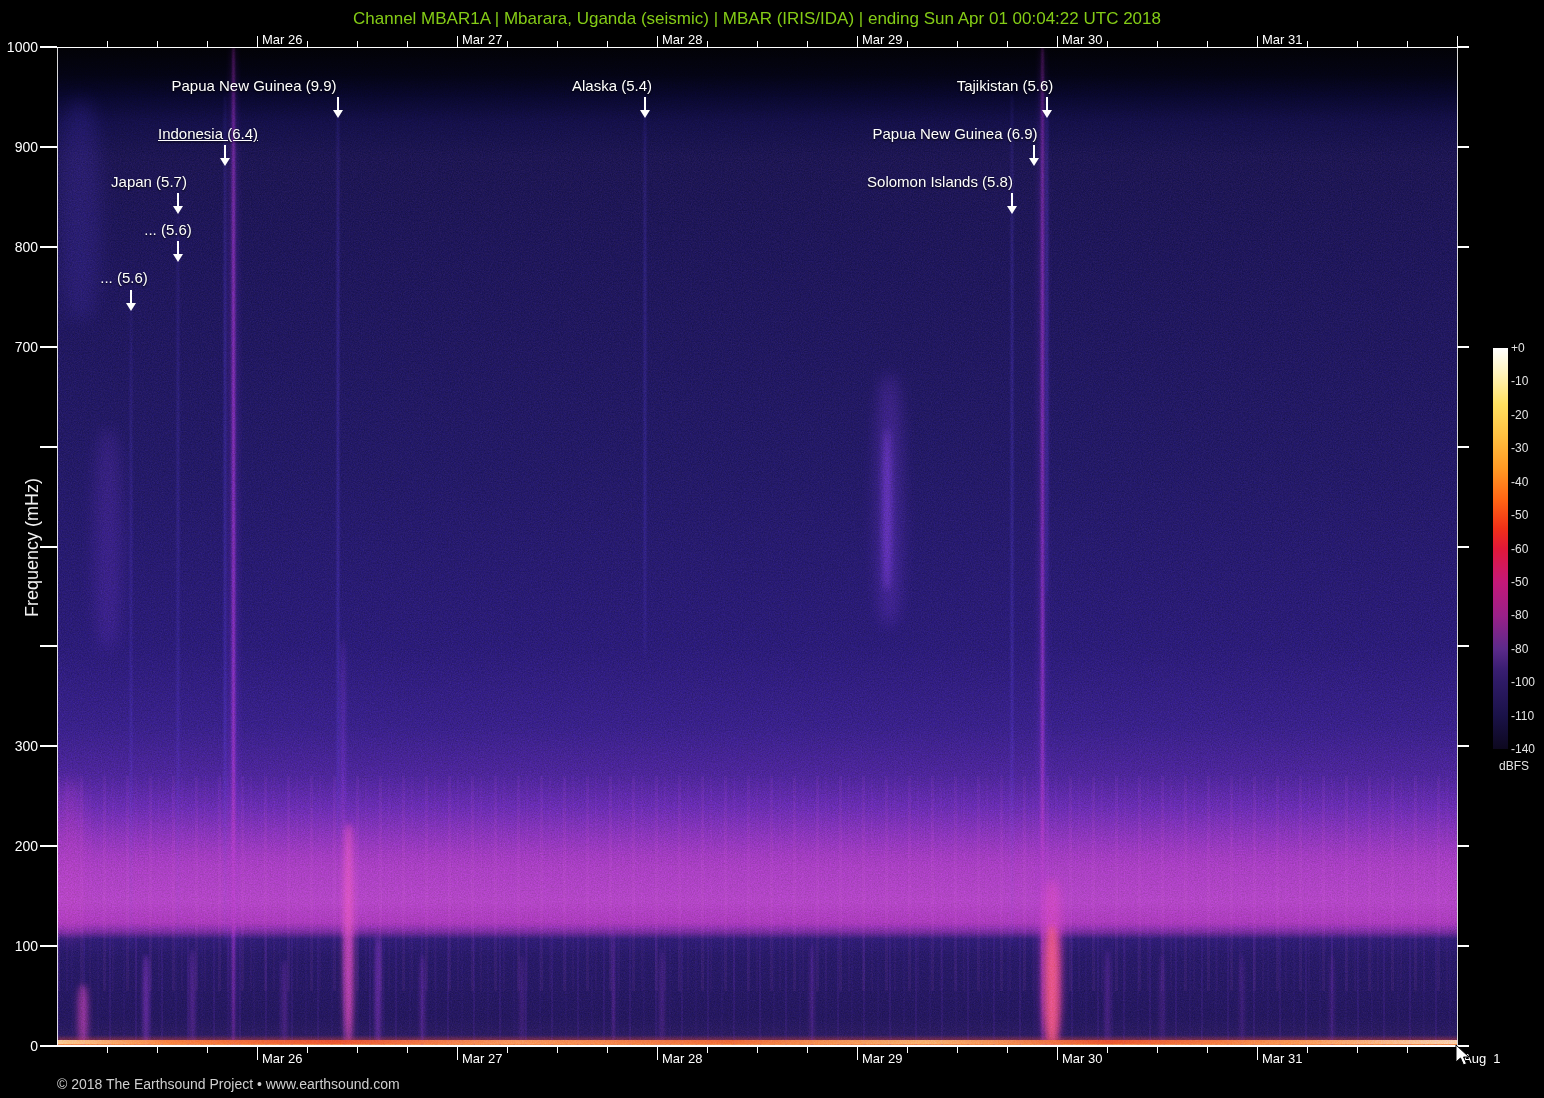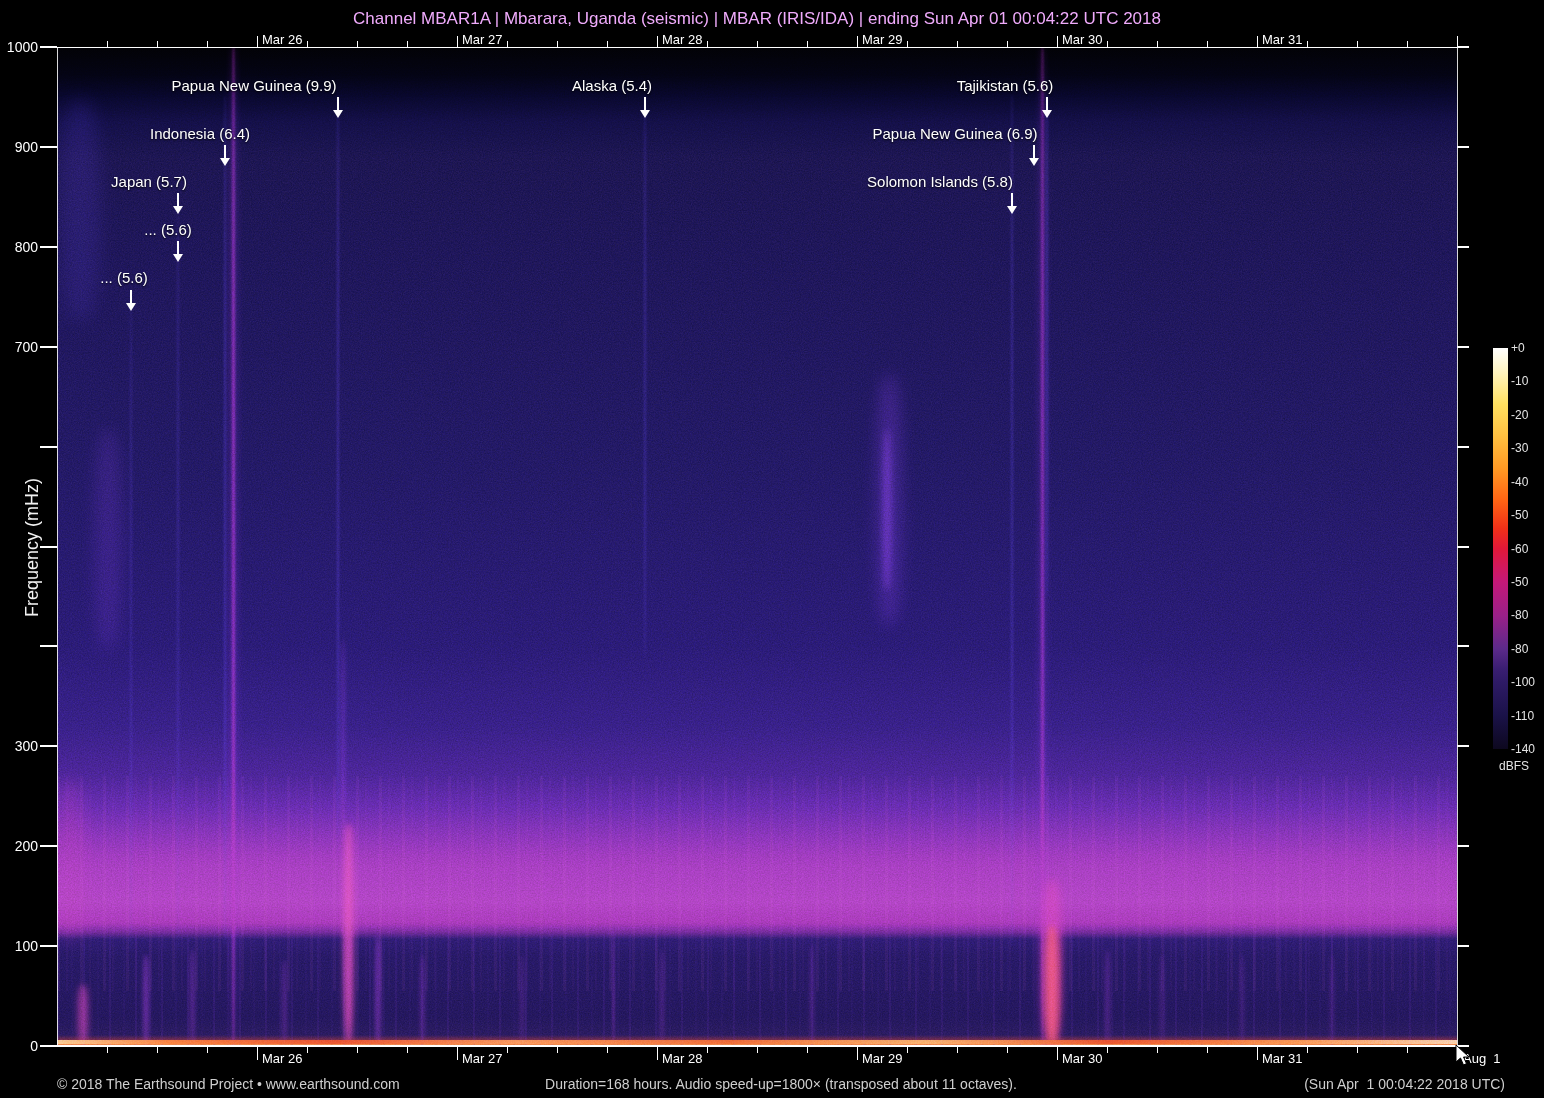--- a/index.html
+++ b/index.html
@@ -1,19 +1,19 @@
 <!DOCTYPE html>
 <html><head>
 <meta charset="utf-8">
 <style>
   html,body{margin:0;padding:0;background:#000;}
   .stage{position:relative;width:1544px;height:1098px;background:#000;overflow:hidden;
          font-family:"Liberation Sans",sans-serif;color:#fff;}
   .t{position:absolute;white-space:nowrap;}
-  .title{left:57px;top:9px;width:1400px;text-align:center;font-size:17px;color:#f0abfc;
+  .title{left:57px;top:9px;width:1400px;text-align:center;font-size:17px;color:#84cc16;
          text-shadow:0 1px 2px #000;}
   .ylab{left:-58px;top:537px;width:180px;text-align:center;font-size:18px;
         transform:rotate(-90deg);transform-origin:center;color:#f2f2f2;}
   
   .plot{position:absolute;left:57px;top:47px;width:1400px;height:999px;isolation:isolate;overflow:hidden;}
   .base{position:absolute;inset:0;background:linear-gradient(180deg,
       #010104 0%,#03030f 2.8%,#070722 5%,#0b0a32 7.5%,#0d0b3a 20%,#110e44 42%,
       #181052 60%,#241560 68%,#371a6e 73.1%,#4f2180 76.1%,#6e2a90 79.1%,
       #8a339c 82.1%,#9839a2 85.6%,#8c2f92 87.6%,#5a2070 88.6%,#1c1150 89.3%,
       #150e45 91.1%,#120c3e 97.1%,#181040 98.9%,#5a2030 99.4%,#d85c1c 99.7%,#ff9a44 100%);}
@@ -225,21 +225,21 @@
       <div class="ydash" style="left: 40px; top: 46px; width: 17px;"></div>
       <div class="ydash" style="left: 1457px; top: 46px; width: 12px;"></div>
       <div class="ylabel-num" style="left: -2px; top: 39px;">1000</div>
     </div>
   <div id="anns">
       <div class="ann" style="left: 254px; top: 77px;">Papua New Guinea (9.9)</div>
       <div class="arrow" style="left: 333px; top: 97px; height: 22px;">
         <div class="stem"></div>
         <div class="head"></div>
       </div>
-      <div class="ann" style="left: 200px; top: 125px;">Indonesia (6.4)</div>
+      <div class="ann" style="left: 208px; top: 125px; text-decoration: underline;">Indonesia (6.4)</div>
       <div class="arrow" style="left: 220px; top: 145px; height: 22px;">
         <div class="stem"></div>
         <div class="head"></div>
       </div>
       <div class="ann" style="left: 149px; top: 173px;">Japan (5.7)</div>
       <div class="arrow" style="left: 173px; top: 193px; height: 22px;">
         <div class="stem"></div>
         <div class="head"></div>
       </div>
       <div class="ann" style="left: 168px; top: 221px;">... (5.6)</div>
@@ -286,19 +286,17 @@
       <div class="cbl" style="left: 1511px; top: 574.917px;">-50</div>
       <div class="cbl" style="left: 1511px; top: 608.333px;">-80</div>
       <div class="cbl" style="left: 1511px; top: 641.75px;">-80</div>
       <div class="cbl" style="left: 1511px; top: 675.167px;">-100</div>
       <div class="cbl" style="left: 1511px; top: 708.583px;">-110</div>
       <div class="cbl" style="left: 1511px; top: 742px;">-140</div>
     </div>
   <div class="cbl" style="left:1499px;top:759px;">dBFS</div>
 
   <div class="t foot" style="left:57px;">© 2018 The Earthsound Project • www.earthsound.com</div>
-  <div class="t foot" style="left:57px;width:1448px;text-align:center;">Duration=168 hours. Audio speed-up=1800× (transposed about 11 octaves).</div>
-  <div class="t foot" style="left:1005px;width:500px;text-align:right;">(Sun Apr  1 00:04:22 2018 UTC)</div>
 
   <svg class="cursor" width="20" height="24" viewBox="0 0 20 24">
     <polygon points="1,1 1,18 5.5,14 8.5,21 11.5,19.6 8.5,13 14,13" fill="#fff" stroke="#000" stroke-width="1"></polygon>
   </svg>
 </div>
 
 </body></html>

